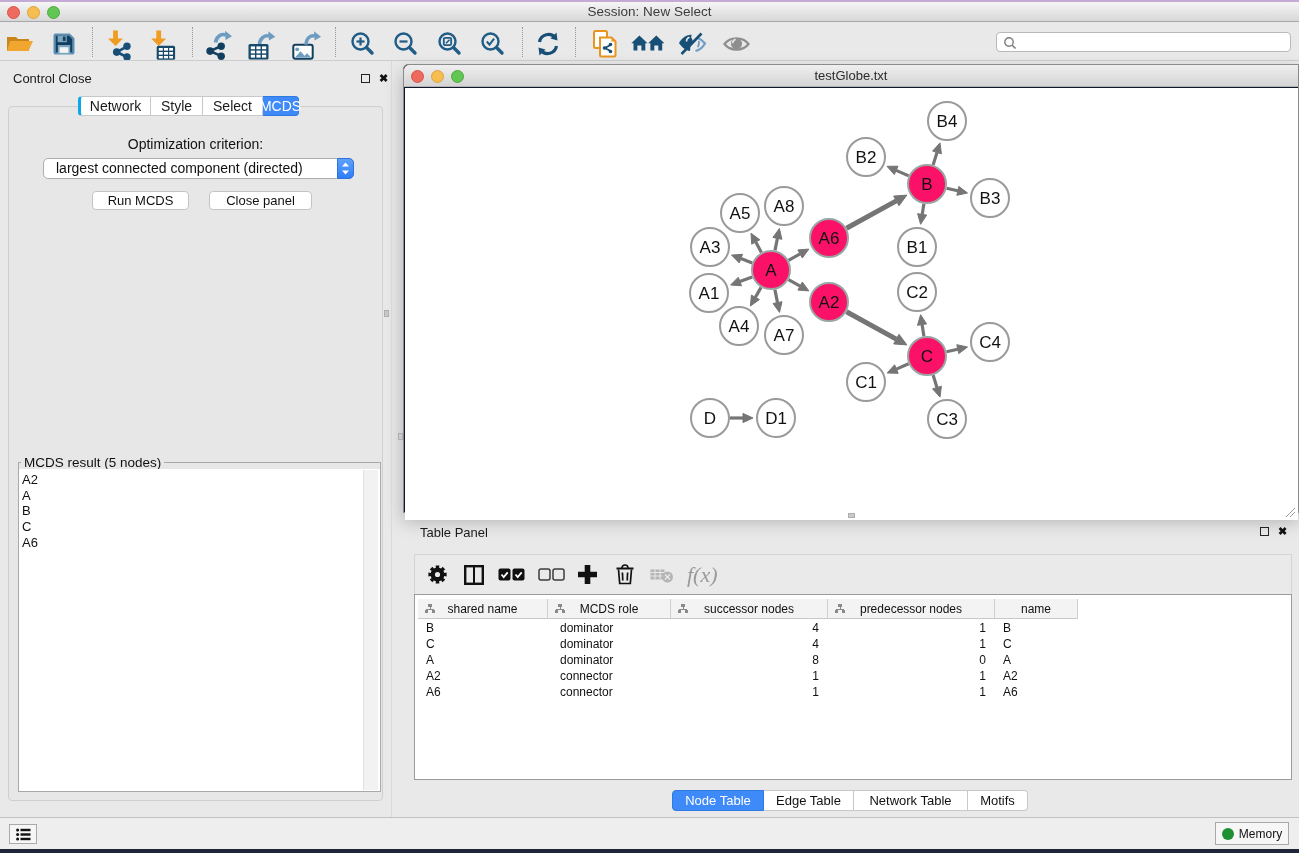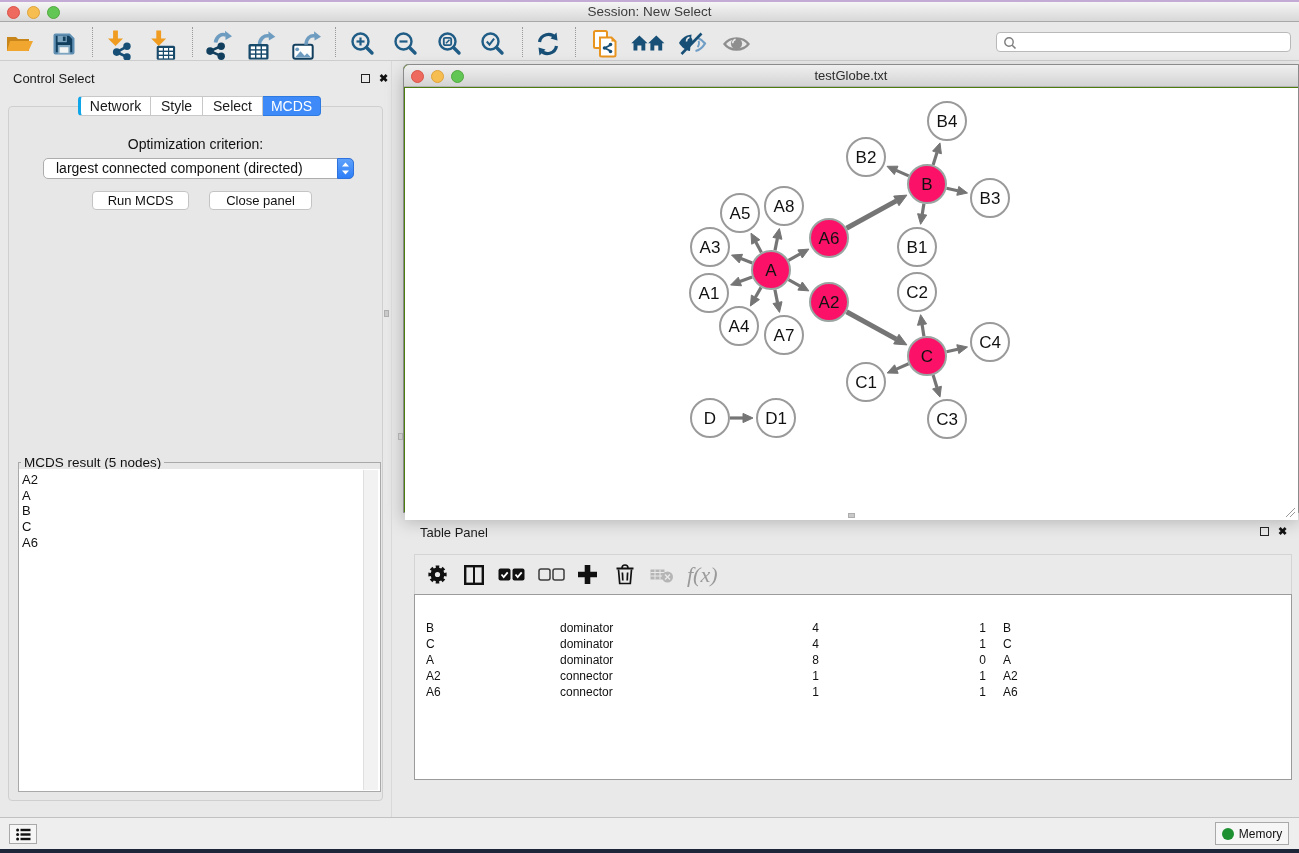--- a/index.html
+++ b/index.html
@@ -32,21 +32,21 @@
 #gb-label{left:21px;top:455px;background:#e7e7e7;padding:0 3px;font-size:13.5px;color:#111}
 #mcds-list{left:19px;top:469px;width:361px;height:322px;background:#fff;font-size:13px;color:#111;padding:3px 0 0 3px;line-height:15.7px}
 #mcds-scroll{position:absolute;right:2px;top:1px;width:15px;height:320px;background:#f2f2f2;border-left:1px solid #e0e0e0}
 
 #statusbar{left:0;top:817px;width:1299px;height:32px;background:#eeeeee;border-top:1px solid #c2c2c2}
 #stlbtn{left:9px;top:824px;width:28px;height:20px;background:#f6f6f6;border:1px solid #a9a9a9;display:flex;align-items:center;justify-content:center}
 #membtn{left:1215px;top:822px;width:74px;height:23px;background:#f6f6f6;border:1px solid #a9a9a9;display:flex;align-items:center;justify-content:center;gap:5px;font-size:12px;color:#111}
 #memdot{width:12px;height:12px;border-radius:50%;background:#1d9032}
 #bottomstrip{left:0;top:849px;width:1299px;height:4px;background:#1d2639}
 
-#netwin{left:403px;top:64px;width:896px;height:449px;border-radius:5px 0 0 0;box-shadow:0 8px 18px rgba(0,0,0,.25);border:1px solid #8b8b8b;background:#4d7c0f}
+#netwin{left:403px;top:64px;width:896px;height:449px;border-radius:5px 0 0 0;box-shadow:0 8px 18px rgba(0,0,0,.25);border:1px solid #8b8b8b;background:#0f172a}
 #nettitle{position:absolute;left:0;top:0;width:100%;height:22px;background:linear-gradient(#efefef,#d4d4d4);border-bottom:1px solid #b3b3b3;border-radius:5px 0 0 0}
 #nettitle .tl{position:absolute;top:5px;width:13px;height:13px;border-radius:50%}
 #netcanvas{position:absolute;left:1px;top:23px;width:893px;height:432px;background:#fff}
 
 #tp-title{left:420px;top:525px;font-size:13px;color:#1a1a1a}
 #tp-toolbar{left:414px;top:554px;width:878px;height:40px;border:1px solid #d4d4d4;background:#eaeaea;border-bottom:none}
 #tp-table{left:414px;top:594px;width:878px;height:186px;background:#fff;border:1px solid #9b9b9b}
 .tpi{position:absolute;top:0;height:39px;display:flex;align-items:center}
 .thead{position:absolute;left:0;top:4px;width:876px;height:20px}
 .th{position:absolute;top:0;height:20px;background:#f3f3f3;border-right:1px solid #cfcfcf;border-bottom:1px solid #c9c9c9;font-size:12px;color:#111;display:flex;align-items:center;justify-content:center}
@@ -248,31 +248,31 @@
         </svg>
       </div>
 </div>
 <div class="abs" id="search">
       <svg style="position:absolute;left:6px;top:3px" width="14" height="14" viewBox="0 0 14 14">
         <circle cx="6" cy="6" r="4.2" fill="none" stroke="#7d7d7d" stroke-width="1.4"></circle>
         <line x1="9.2" y1="9.2" x2="12.5" y2="12.5" stroke="#7d7d7d" stroke-width="1.6"></line>
       </svg>
     </div>
 
-<div class="abs" id="cp-title">Control Select</div>
+<div class="abs" id="cp-title">Control Close</div>
 <div class="winbtns" style="left:361px;top:74px">
       <div class="sqbtn"></div>
       <div class="xbtn">✖</div>
     </div>
 <div class="abs" id="cp-box"></div>
 <div class="tabrow" style="left:78px;top:96px;height:20px">
   <div class="tab first" style="width:73px">Network</div>
   <div class="tab" style="width:52px">Style</div>
   <div class="tab" style="width:60px">Select</div>
-  <div class="tab sel last" style="width:58px">MCDS</div>
+  <div class="tab sel last" style="width:36px">MCDS</div>
 </div>
 <div class="abs" id="opt-label">Optimization criterion:</div>
 <div class="abs" id="dropdown">largest connected component (directed)
   <div id="dd-cap"><svg width="15" height="19" viewBox="0 0 15 19">
           <path d="M4 7.5 L7.5 3.5 L11 7.5z" fill="#fff"></path>
           <path d="M4 11.5 L7.5 15.5 L11 11.5z" fill="#fff"></path>
         </svg></div>
 </div>
 <div class="btn" style="left:92px;top:191px;width:97px">Run MCDS</div>
 <div class="btn" style="left:209px;top:191px;width:103px">Close panel</div>
@@ -446,20 +446,37 @@
               <line x1="10" y1="2.5" x2="10" y2="12.5"></line>
             </g>
             <circle cx="17.5" cy="10" r="5.5" fill="#9a9a9a"></circle>
             <path d="M15 7.5l5 5M20 7.5l-5 5" stroke="#e9e9e9" stroke-width="1.4"></path>
           </g>
         </svg>
       </div>
   <div class="tpi" style="left:272px;font-family:'Liberation Serif',serif;font-style:italic;font-size:22px;color:#9a9a9a">f(x)</div>
 </div>
 <div class="abs" id="tp-table">
+  <div class="thead">
+    <div class="th" style="left:3px;width:130px">
+          <span class="lbl">shared name</span>
+        </div>
+    <div class="th" style="left:133px;width:123px">
+          <span class="lbl">MCDS role</span>
+        </div>
+    <div class="th" style="left:256px;width:157px">
+          <span class="lbl">successor nodes</span>
+        </div>
+    <div class="th" style="left:413px;width:167px">
+          <span class="lbl">predecessor nodes</span>
+        </div>
+    <div class="th" style="left:580px;width:83px">
+          <span class="lbl">name</span>
+        </div>
+  </div>
   <div class="trow" style="top:25px">
         <span style="left:11px">B</span>
         <span style="left:145px">dominator</span>
         <span class="num" style="left:254px;width:150px">4</span>
         <span class="num" style="left:421px;width:150px">1</span>
         <span style="left:588px">B</span>
       </div>
   <div class="trow" style="top:41px">
         <span style="left:11px">C</span>
         <span style="left:145px">dominator</span>
@@ -481,20 +498,26 @@
         <span class="num" style="left:421px;width:150px">1</span>
         <span style="left:588px">A2</span>
       </div>
   <div class="trow" style="top:89px">
         <span style="left:11px">A6</span>
         <span style="left:145px">connector</span>
         <span class="num" style="left:254px;width:150px">1</span>
         <span class="num" style="left:421px;width:150px">1</span>
         <span style="left:588px">A6</span>
       </div>
+</div>
+<div class="tabrow" id="tabs2">
+  <div class="tab2 first" style="width:92px;border-radius:4px 0 0 4px;background:#3d8af8;border-color:#2f7ae0;color:#fff;border-left:1px solid #2f7ae0">Node Table</div>
+  <div class="tab2" style="width:90px;color:#111">Edge Table</div>
+  <div class="tab2" style="width:114px;color:#111">Network Table</div>
+  <div class="tab2" style="width:60px;border-radius:0 4px 4px 0;color:#111">Motifs</div>
 </div>
 
 <div class="abs" id="statusbar"></div>
 <div class="abs" id="stlbtn">
       <svg width="15" height="13" viewBox="0 0 15 13">
         <g fill="#111">
           <circle cx="1.6" cy="2" r="1.5"></circle>
           <circle cx="1.6" cy="6.5" r="1.5"></circle>
           <circle cx="1.6" cy="11" r="1.5"></circle>
           <rect x="4.5" y="0.8" width="10" height="2.4"></rect>

